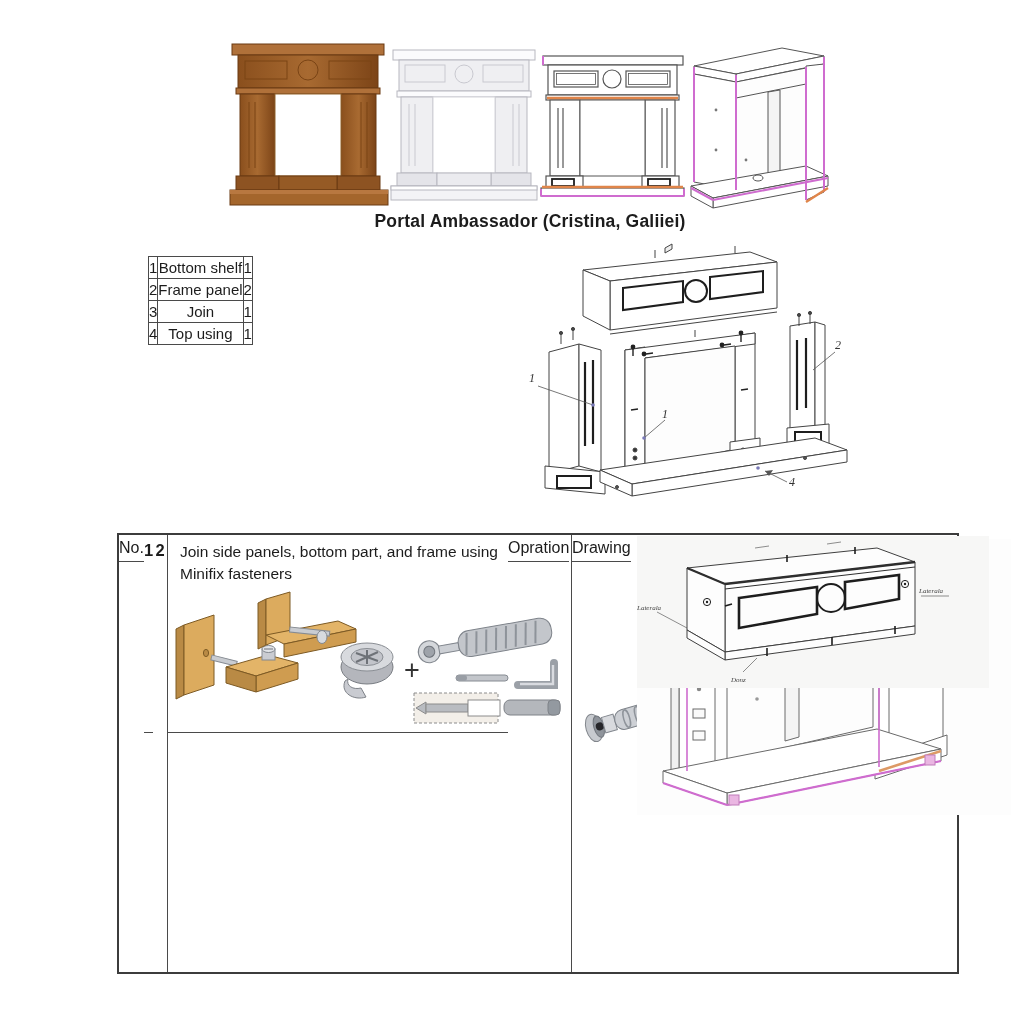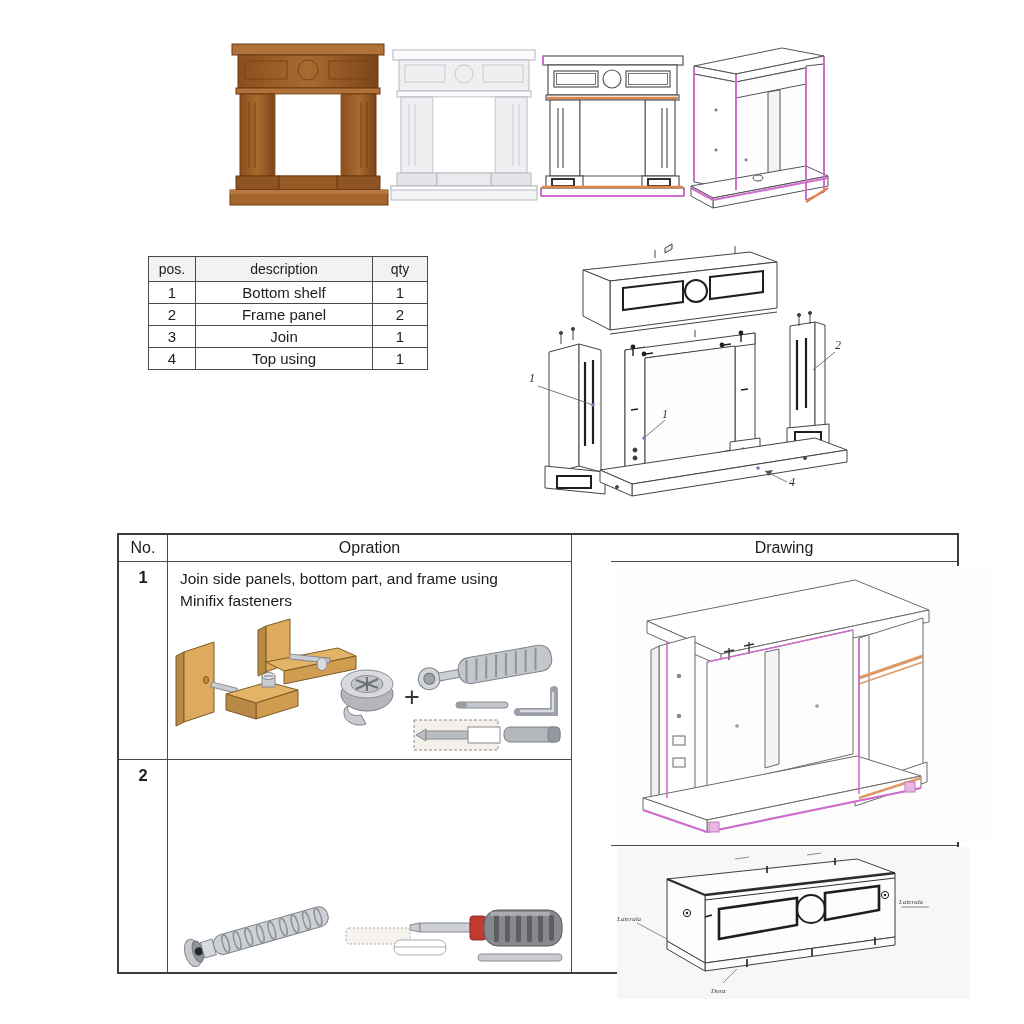--- a/index.html
+++ b/index.html
@@ -15,26 +15,26 @@
   .parts-table{left:148px;top:256px;border-collapse:collapse;}
   .parts-table td,.parts-table th{border:1.6px solid #4a4a4a;text-align:center;
       font-weight:normal;font-size:14.5px;padding:0;}
   .parts-table th{background:#f2f2f2;height:24px;font-size:14px;}
   .parts-table td{height:21px;font-size:15px;}
   .col-pos{width:46px;} .col-desc{width:176px;} .col-qty{width:54px;}
 
   
   .ops-table{left:117px;top:533px;width:842px;height:441px;display:flex;
              border:2px solid #3c3c3c;box-sizing:border-box;background:#fff;}
-  .ops-col{display:flex;flex-direction:column;box-sizing:border-box;}
+  .ops-col{display:flex;box-sizing:border-box;}
   .ops-col + .ops-col{border-left:1.6px solid #4a4a4a;}
   .ops-cell{box-sizing:border-box;position:relative;}
   .hdr{display:flex;align-items:center;justify-content:center;font-size:16px;
        height:27px;border-bottom:1.6px solid #4a4a4a;}
-  .col-no{width:48px;} .col-op{width:404px;} .col-draw{flex:1;padding-left:39px;}
+  .col-no{width:48px;} .col-op{width:404px;} .col-draw{flex:1;}
   .no-cell{height:198px;border-bottom:1.6px solid #4a4a4a;text-align:center;
            font-weight:bold;font-size:16.5px;padding-top:6px;}
   .no-cell2{flex:1;text-align:center;font-weight:bold;font-size:16.5px;padding-top:6px;}
   .op-cell{height:198px;border-bottom:1.6px solid #4a4a4a;}
   .op-cell2{flex:1;}
   .op-text{padding:6px 10px 0 12px;font-size:15.5px;line-height:1.42;white-space:pre-wrap;}
   .draw-cell1{height:284px;border-bottom:1.6px solid #4a4a4a;}
   .draw-cell2{flex:1;}
 
   svg text{font-family:"Liberation Serif","DejaVu Serif",serif;}
@@ -157,28 +157,24 @@
       <line x1="8" y1="27" x2="8" y2="142"></line>
       <line x1="120" y1="27" x2="120" y2="160"></line>
       <line x1="138" y1="17" x2="138" y2="152"></line>
       <line x1="50" y1="35" x2="50" y2="150"></line>
       <line x1="27" y1="160" x2="142" y2="138"></line>
       <line x1="5" y1="148" x2="27" y2="160"></line>
     </g>
     <line x1="120" y1="162" x2="142" y2="148" stroke="#e0854a" stroke-width="2.4"></line>
   </svg>
 
+  <div class="abs doc-title">Portal Ambassador (Cristina, Galiiei)</div>
 
   <table class="abs parts-table">
     <tbody>
-        <tr>
-      <th class="col-pos">pos.</th>
-      <th class="col-desc">description</th>
-      <th class="col-qty">qty</th>
-    </tr>
     <tr>
       <td>1</td>
       <td>Bottom shelf</td>
       <td>1</td>
     </tr>
     <tr>
       <td>2</td>
       <td>Frame panel</td>
       <td>2</td>
     </tr>
@@ -279,22 +275,20 @@
 
   <div class="abs ops-table">
 
     <div class="ops-col col-no">
       <div class="ops-cell hdr">No.</div>
       <div class="ops-cell no-cell">1</div>
       <div class="ops-cell no-cell2">2</div>
     </div>
 
     <div class="ops-col col-op">
-      <div class="ops-cell hdr">Opration</div>
-
       <div class="ops-cell op-cell">
         <div class="op-text">Join side panels, bottom part, and frame using
 Minifix fasteners</div>
 
         <svg class="abs" style="left:2px;top:54px" width="400" height="140" viewBox="0 0 400 140">
 
           <g stroke="#7d5a24" stroke-width="1">
             <polygon points="6,40 14,36 14,106 6,110" fill="#b98a45"></polygon>
             <polygon points="14,36 44,26 44,96 14,106" fill="#dcab5e"></polygon>
             <ellipse cx="36" cy="64" rx="2.6" ry="3.6" fill="#b98a45"></ellipse>
@@ -354,20 +348,22 @@
             <rect x="244" y="104" width="84" height="30" fill="#f3efe9" stroke="#8c8c8c" stroke-dasharray="3,2"></rect>
             <polygon points="246,119 256,113 256,125" fill="#b9bcc1" stroke="#8c8c8c"></polygon>
             <rect x="256" y="115" width="42" height="8" fill="#b9bcc1" stroke="#8c8c8c"></rect>
             <rect x="298" y="111" width="32" height="16" fill="#ffffff" stroke="#8c8c8c"></rect>
             <rect x="334" y="111" width="56" height="15" rx="6" fill="#b4b7bc" stroke="#7e8288"></rect>
             <rect x="378" y="111" width="12" height="15" rx="4" fill="#9399a0" stroke="#7e8288"></rect>
           </g>
         </svg>
       </div>
 
+      <div class="ops-cell hdr">Opration</div>
+
       <div class="ops-cell op-cell2">
 
         <svg class="abs" style="left:6px;top:140px" width="392" height="74" viewBox="0 0 392 74">
 
           <g transform="rotate(-16 30 55)">
             <ellipse cx="20" cy="50" rx="8" ry="14" fill="#c7cacf" stroke="#82868c"></ellipse>
             <ellipse cx="25" cy="50" rx="5" ry="11" fill="#8f949b" stroke="#70757c"></ellipse>
             <circle cx="26" cy="50" r="4" fill="#26262a"></circle>
             <rect x="30" y="42" width="12" height="16" fill="#d8dade" stroke="#82878e"></rect>
             <rect x="42" y="40" width="118" height="20" rx="9" fill="#cdd0d5" stroke="#7e838a"></rect>

